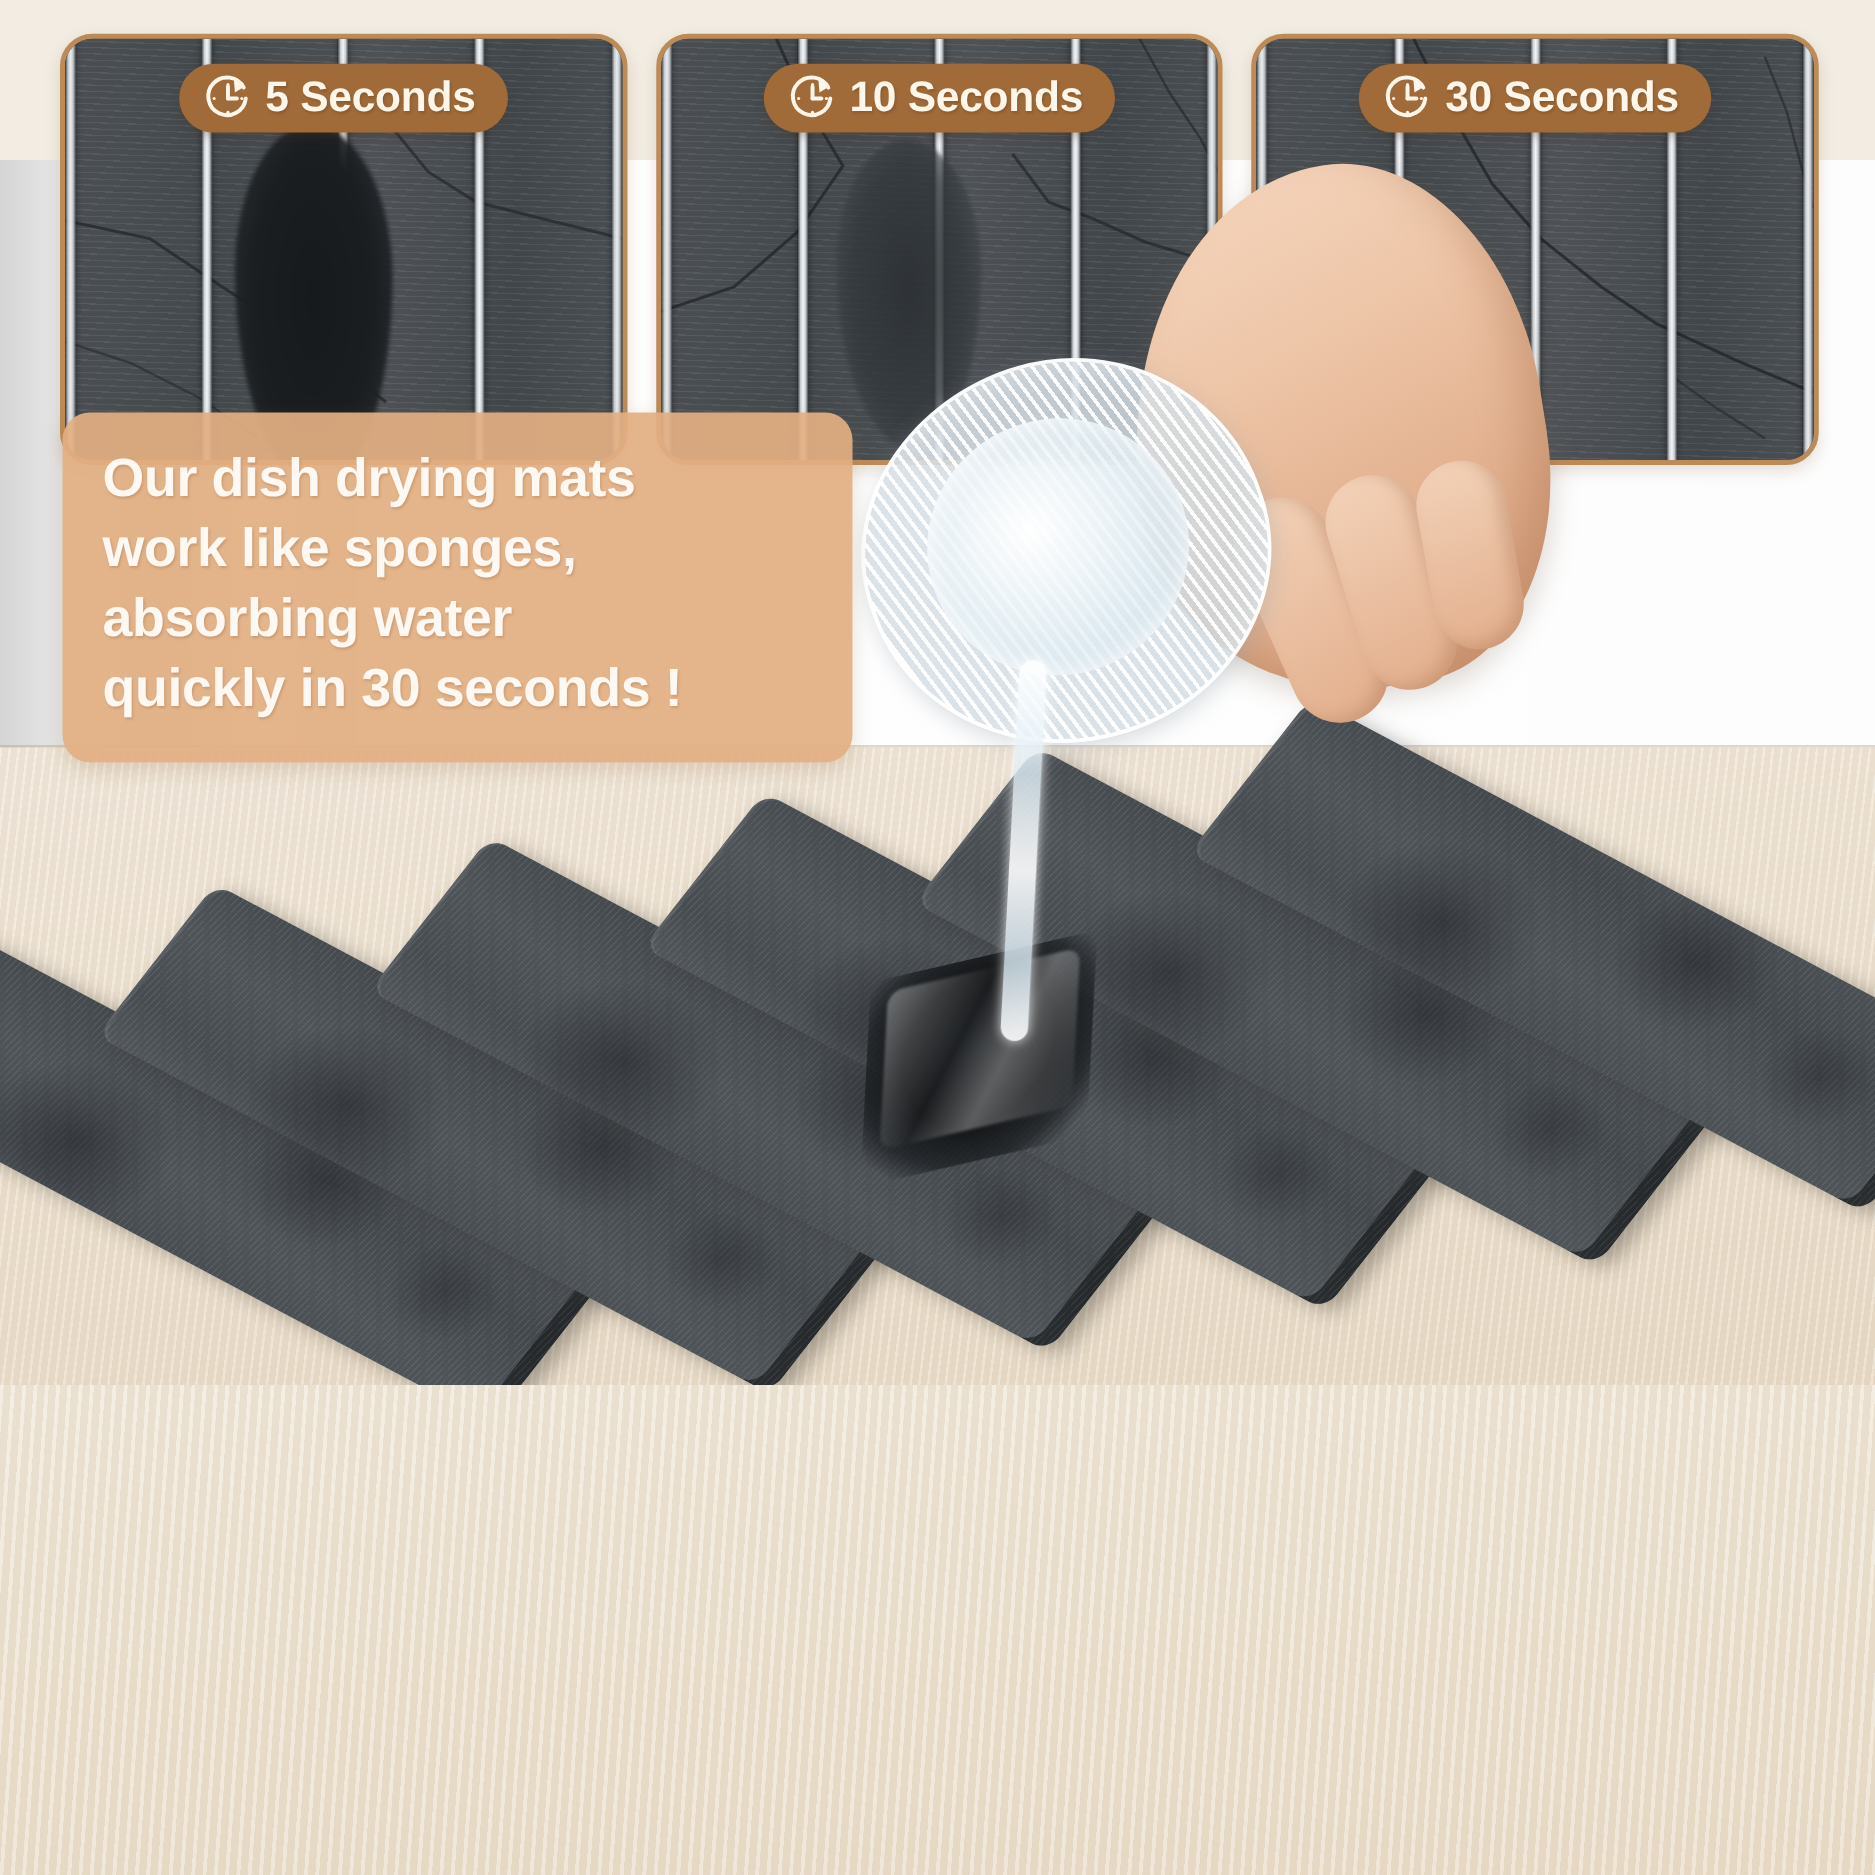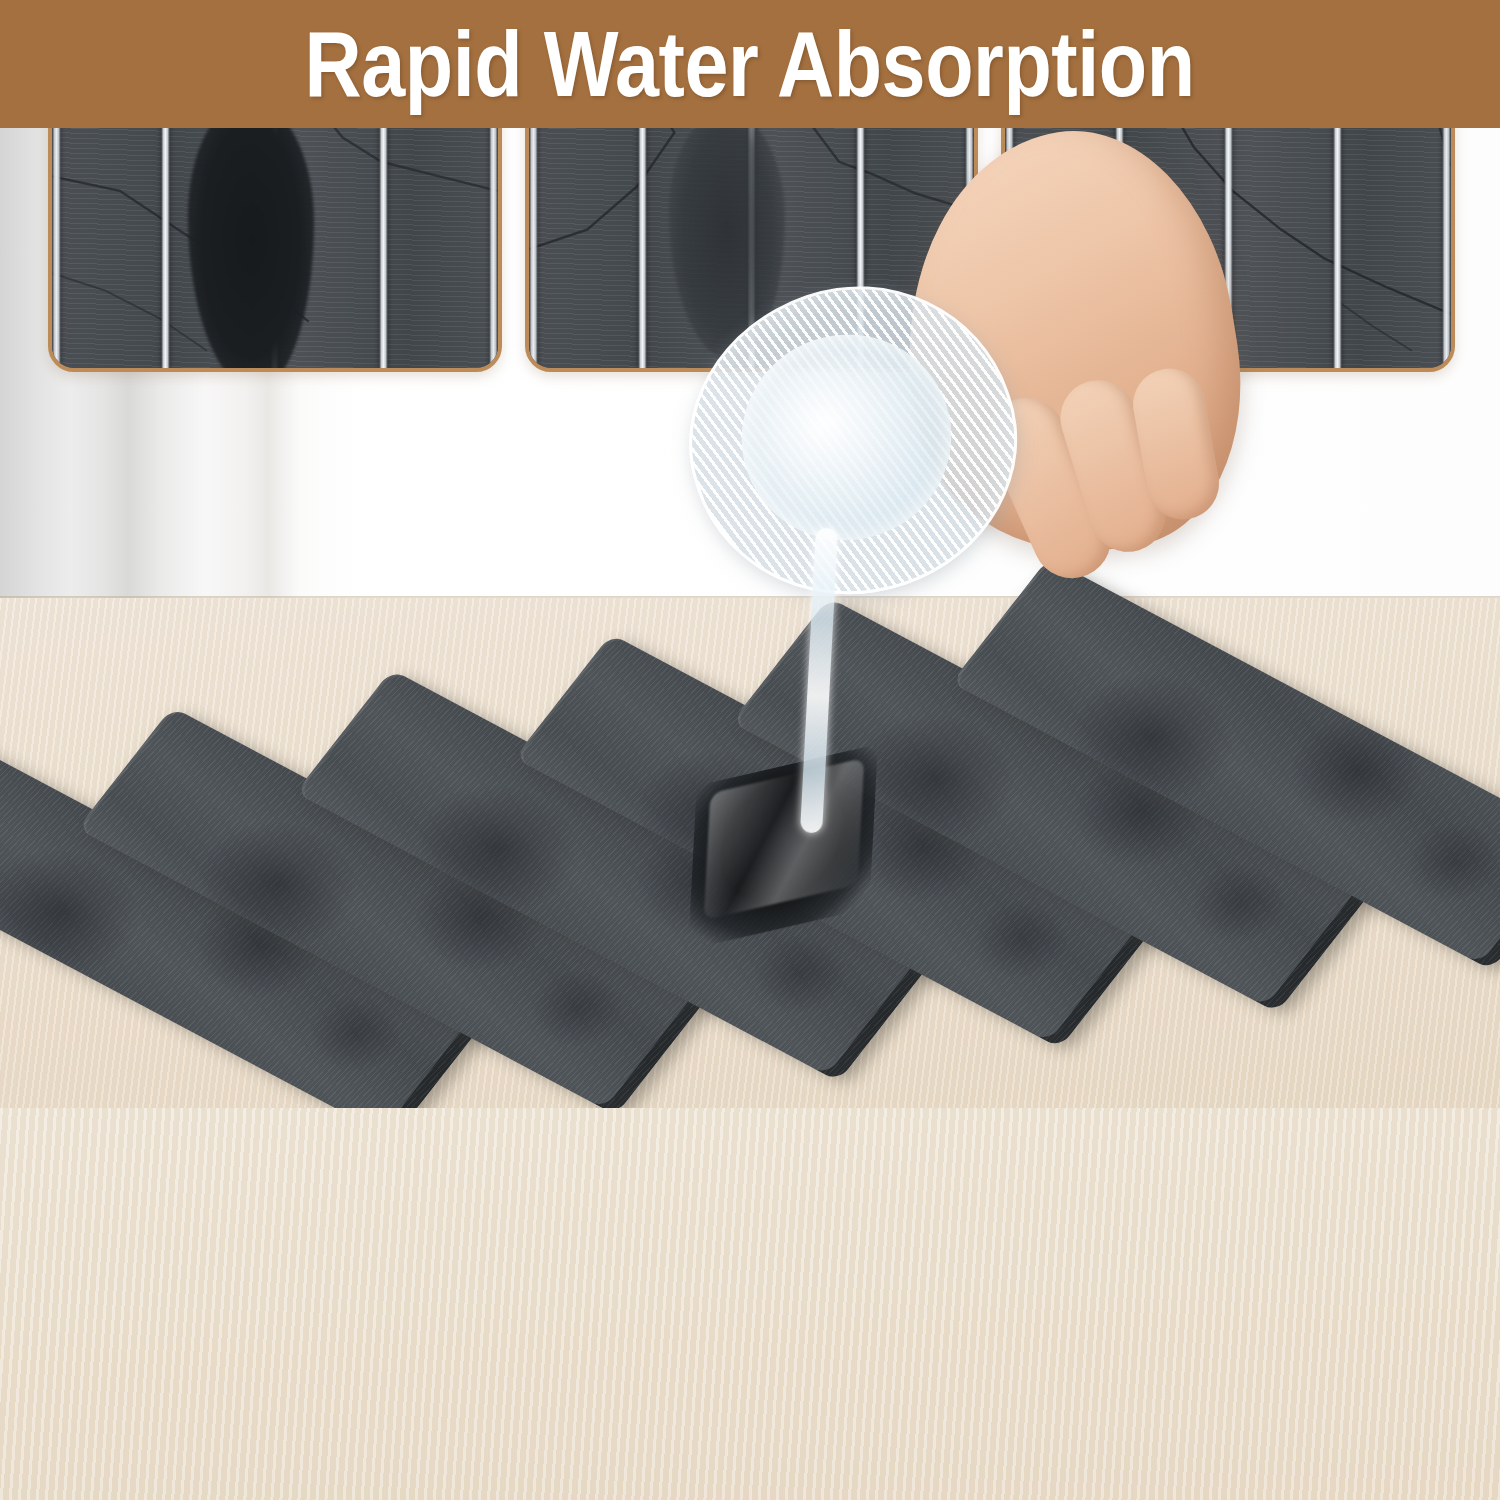--- a/index.html
+++ b/index.html
@@ -242,23 +242,20 @@
     font-size:34px;font-weight:bold;color:#fdf6ea;
     letter-spacing:-.2px;line-height:1;
     text-shadow:1px 1px 2px rgba(90,55,22,.3);
   }
 </style>
 </head>
 <body>
 
 <div class="page">
 
-  <div class="banner">
-    <div class="banner-title">Rapid Water Absorption</div>
-  </div>
 
   <div class="hero">
     <div class="wall"></div>
     <div class="wall-shadow"></div>
     <div class="table-edge"></div>
     <div class="table"></div>
 
     <div class="mat" style="left:100px;top:510px;width:150px;height:600px;transform:rotate(-62deg) skewY(10deg);"></div>
     <div class="mat" style="left:318px;top:478px;width:152px;height:610px;transform:rotate(-62deg) skewY(10deg);"></div>
     <div class="mat" style="left:538px;top:440px;width:154px;height:615px;transform:rotate(-62deg) skewY(10deg);"></div>
@@ -272,20 +269,26 @@
     <div class="hand"></div>
     <div class="finger" style="left:1010px;top:265px;width:78px;height:190px;transform:rotate(-24deg);"></div>
     <div class="finger" style="left:1075px;top:250px;width:76px;height:176px;transform:rotate(-17deg);"></div>
     <div class="finger" style="left:1140px;top:240px;width:72px;height:152px;transform:rotate(-10deg);"></div>
 
     <div class="glass">
       <div class="glass-mouth"></div>
     </div>
     <div class="stream"></div>
 
+    <div class="callout">
+      <div class="callout-text">Our dish drying mats
+work like sponges,
+absorbing water
+quickly in 30 seconds !</div>
+    </div>
   </div>
 
   <div class="strip"></div>
   <div class="panels">
 
     <div class="panel">
       <div class="panel-mat"></div>
       <svg class="veins" viewBox="0 0 460 340" preserveAspectRatio="none">
         <path d="M0 150 L70 165 L130 205 L200 250 L265 300" stroke="#23272b" stroke-width="2.5" fill="none" opacity=".75"></path>
         <path d="M255 55 L300 110 L340 135 L400 150 L460 165" stroke="#23272b" stroke-width="2.5" fill="none" opacity=".7"></path>

